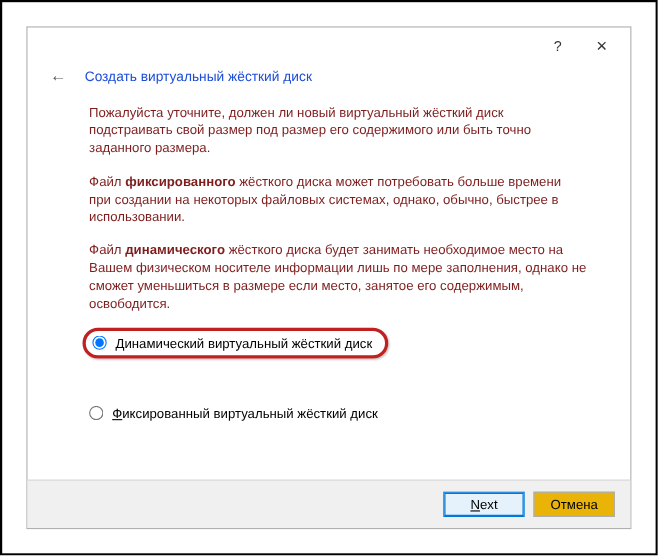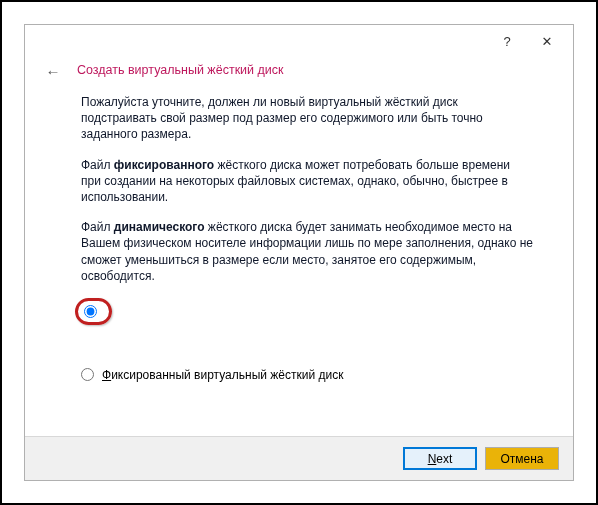--- a/index.html
+++ b/index.html
@@ -54,37 +54,37 @@
     gap: 14px;
   }
   .back-arrow {
     color: #555;
     font-size: 15px;
     width: 20px;
     text-align: center;
   }
   .header-title {
     font-size: 12.5px;
-    color: #be185d;
+    color: #1d4ed8;
   }
   .content {
     padding: 6px 40px 10px 56px;
     flex: 1;
     color: #000;
   }
   .section-title {
     color: #003399;
     font-size: 14px;
     margin-bottom: 16px;
   }
   .para {
     font-size: 12px;
     line-height: 1.35;
     margin-bottom: 14px;
-    color: #0f172a;
+    color: #7f1d1d;
   }
   .para b { font-weight: 600; }
   .radio-group {
     margin-top: 4px;
   }
   .radio-row {
     display: flex;
     align-items: center;
     gap: 8px;
     padding: 3px 0;
@@ -169,20 +169,21 @@
       </div>
 
       <div class="para">
         <span>Файл </span><b>динамического</b><span> жёсткого диска будет занимать необходимое место на Вашем физическом носителе информации лишь по мере заполнения, однако не сможет уменьшиться в размере если место, занятое его содержимым, освободится.</span>
       </div>
 
       <div class="radio-group">
 
         <div class="radio-row highlighted">
           <input type="radio" name="storagetype" checked="" style="">
+          <label><span class="mn">Д</span><span>инамический виртуальный жёсткий диск</span></label>
         </div>
 
         <div class="radio-row">
           <input type="radio" name="storagetype" style="">
           <label><span class="mn">Ф</span><span>иксированный виртуальный жёсткий диск</span></label>
         </div>
 
       </div>
     </div>
 

